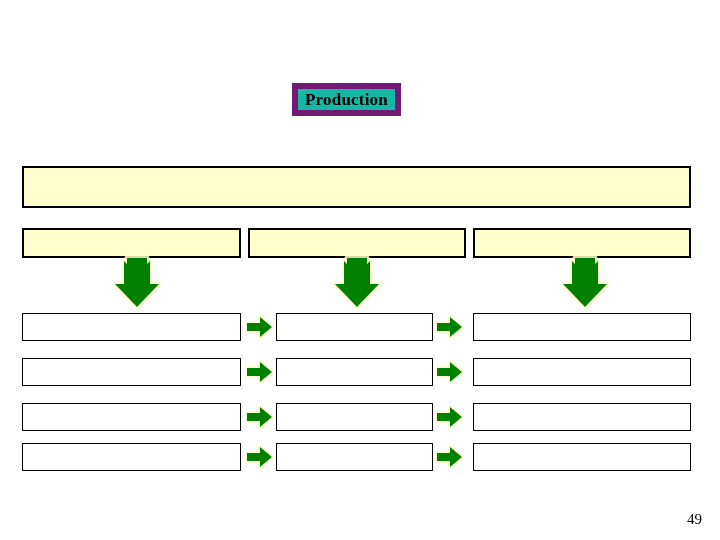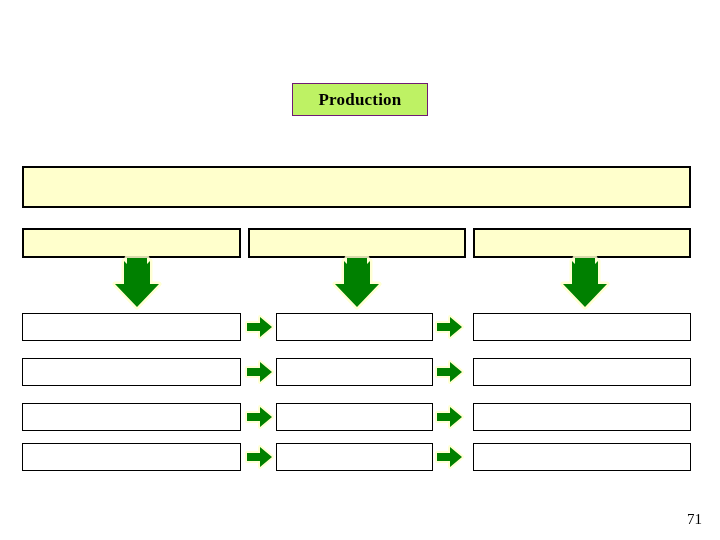--- a/index.html
+++ b/index.html
@@ -18,24 +18,24 @@
     width: 720px;
     height: 540px;
     background: #ffffff;
   }
 
   
   .title-box {
     position: absolute;
     left: 292px;
     top: 83px;
-    width: 136px;
+    width: 109px;
     height: 33px;
-    border: 1px solid #701a75;
-    background: #bef264;
+    border: 6px solid #701a75;
+    background: #14b8a6;
     box-sizing: border-box;
     display: flex;
     align-items: center;
     justify-content: center;
   }
   .title-text {
     font-family: "Liberation Serif", serif;
     font-weight: bold;
     font-size: 17px;
     color: #000000;
@@ -258,15 +258,15 @@
   <div class="arrow-right ar-c2 ar-r4">
     <svg viewBox="0 0 26 22" xmlns="http://www.w3.org/2000/svg">
       <path d="M0 7 L13 7 L13 1 L25 11 L13 21 L13 15 L0 15 Z" fill="#ffffcc" stroke="#ffffcc" stroke-width="4" stroke-linejoin="round" opacity="0.85"></path>
       <path d="M0 7 L13 7 L13 1 L25 11 L13 21 L13 15 L0 15 Z" fill="#008000"></path>
     </svg>
   </div>
   <div class="cell col-3 row-4">
     <span></span>
   </div>
 
-  <div class="page-number">71</div>
+  <div class="page-number">49</div>
 
 </div>
 
 </body></html>

